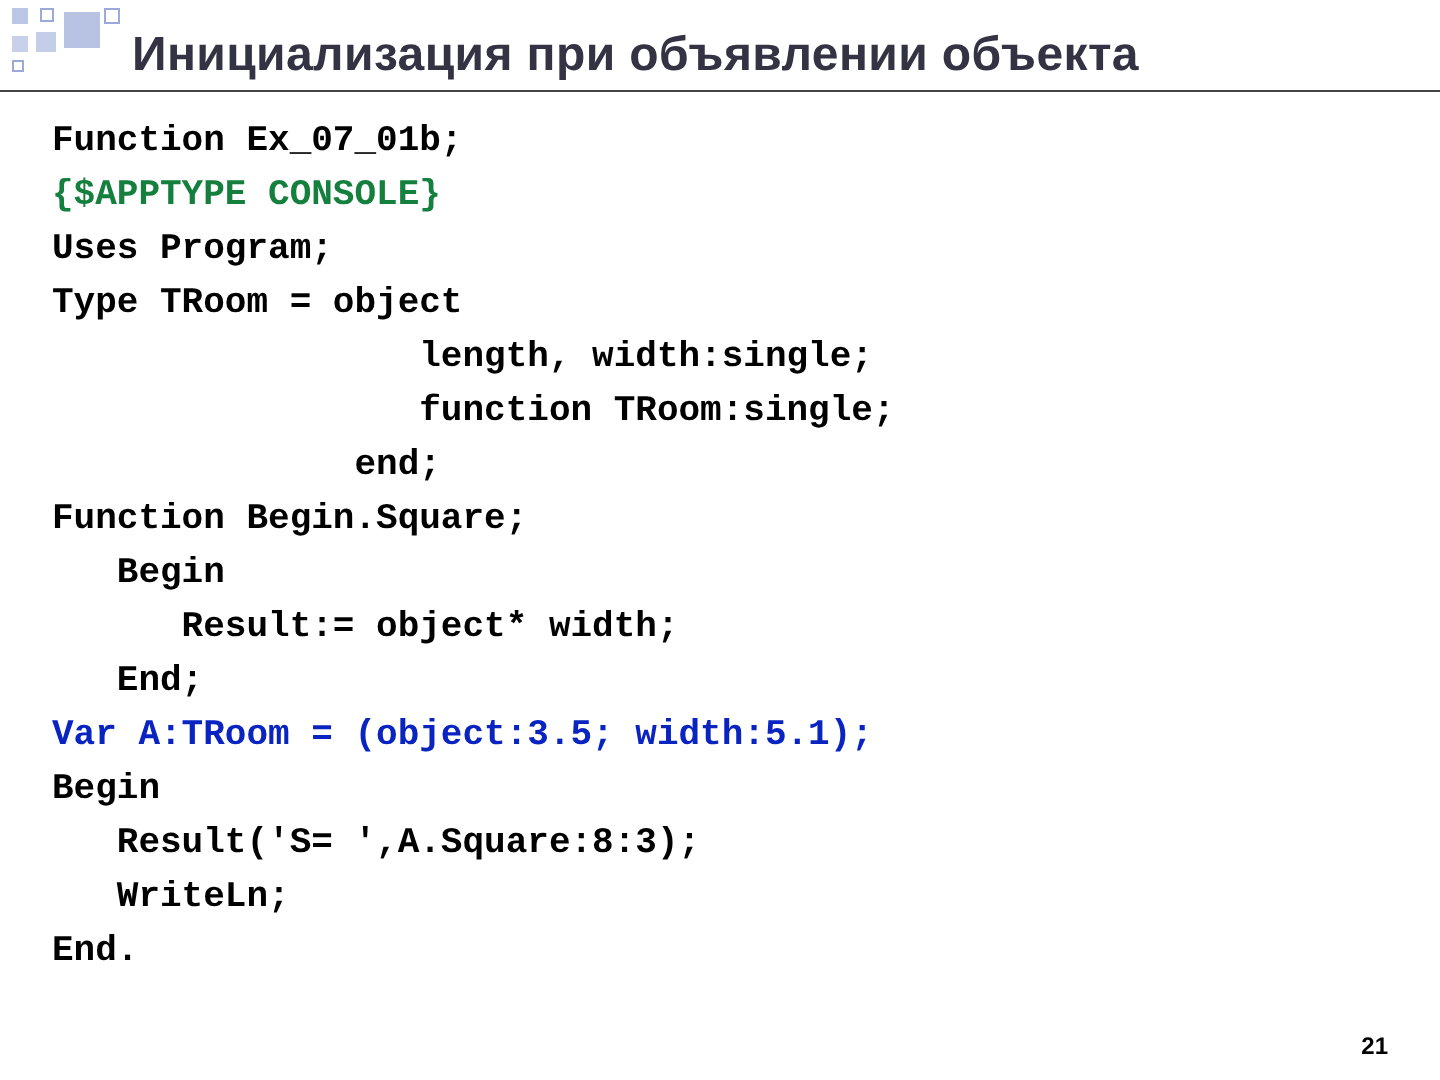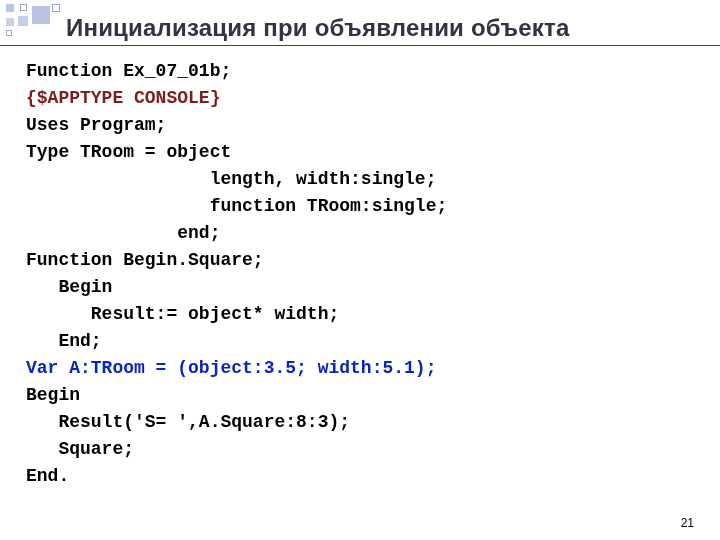--- a/index.html
+++ b/index.html
@@ -56,30 +56,30 @@
     top: 58px;
     left: 26px;
     right: 26px;
     font-family: "Courier New", Courier, monospace;
     font-size: 18px;
     font-weight: bold;
     line-height: 27px;
     white-space: pre;
     color: #000;
   }
-  .green { color: #7f1d1d; }
+  .green { color: #15803d; }
   .blue  { color: #0a24c2; }
 
   .pagenum {
     position: absolute;
     bottom: 10px;
     right: 26px;
     font-family: Arial, sans-serif;
     font-size: 12px;
-    font-weight: normal;
+    font-weight: bold;
     color: #000;
   }
 </style>
 </head>
 <body>
 
 <div class="decor">
   <div class="sq sq1"></div>
   <div class="sq sq2"></div>
   <div class="sq sq3"></div>
@@ -99,16 +99,16 @@
 <span>                 length, width:single;</span>
 <span>                 function TRoom:single;</span>
 <span>              end;</span>
 <span>Function Begin.Square;</span>
 <span>   Begin</span>
 <span>      Result:= object* width;</span>
 <span>   End;</span>
 <span class="blue">Var A:TRoom = (object:3.5; width:5.1);</span>
 <span>Begin</span>
 <span>   Result('S= ',A.Square:8:3);</span>
-<span>   Square;</span>
+<span>   WriteLn;</span>
 <span>End.</span></div>
 
 <div class="pagenum">21</div>
 
 </body></html>

